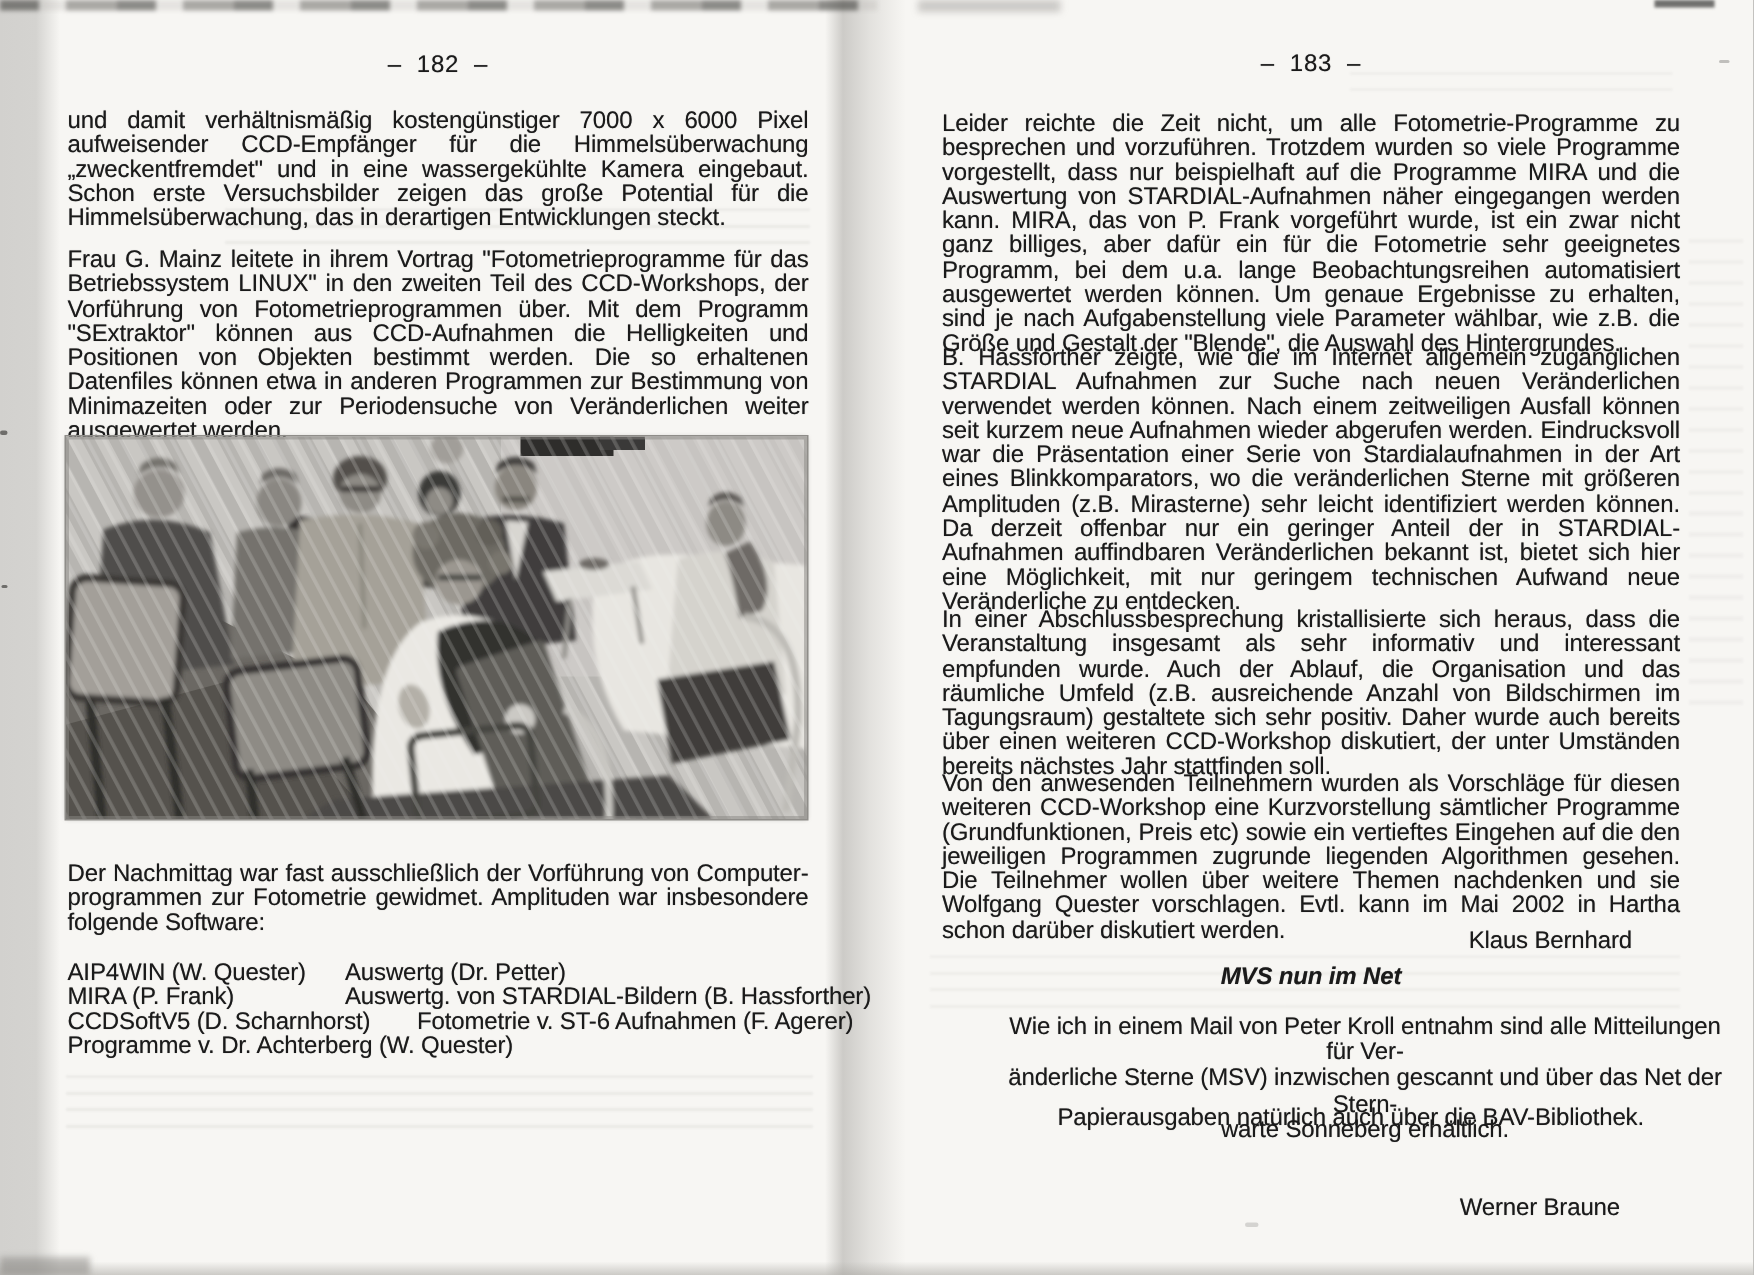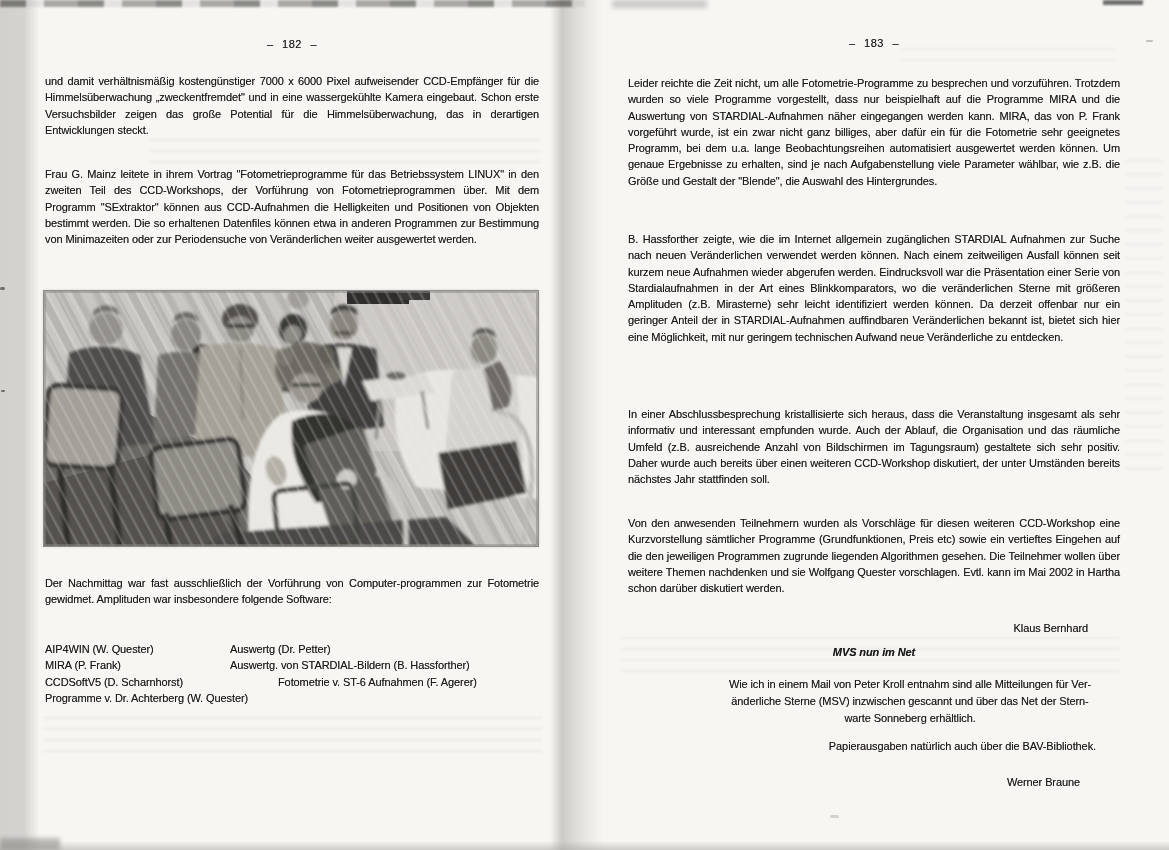--- a/index.html
+++ b/index.html
@@ -23,21 +23,21 @@
     background:rgba(40,40,38,.65);filter:blur(1px);}
   .bottom-band{position:absolute;left:0;top:841px;width:1169px;height:9px;
     background:linear-gradient(180deg,rgba(165,163,158,0),rgba(168,166,161,.55));}
   .bottom-corner{position:absolute;left:0;top:838px;width:60px;height:12px;
     background:rgba(130,128,124,.5);filter:blur(2px);}
   .speck{position:absolute;background:#6f6e6b;border-radius:2px;filter:blur(.4px);}
   .bleed{position:absolute;opacity:.55;filter:blur(.8px);
     background:repeating-linear-gradient(180deg,rgba(108,107,102,.17) 0 2px,rgba(108,107,102,0) 2px 11px);}
   .bleed.v{background:repeating-linear-gradient(0deg,rgba(115,113,108,.12) 0 3px,rgba(115,113,108,0) 3px 14px);}
   
-  .tb{position:absolute;font-size:11px;line-height:16.3px;letter-spacing:-.1px;
+  .tb{position:absolute;font-size:16px;line-height:16.3px;letter-spacing:-.1px;
     text-align:justify;text-shadow:0 0 .5px rgba(20,20,20,.55);}
   .center{text-align:center;}
   .right{text-align:right;}
   .bold{font-weight:bold;font-style:italic;}
   .pagenum{word-spacing:5px;letter-spacing:.5px;}
   
   .sw-row{position:relative;height:16.3px;white-space:nowrap;text-align:left;}
   .sw-c2{position:absolute;left:185px;top:0;}
   .sw-row.r3 .sw-c2{left:233px;}
   
@@ -210,16 +210,16 @@
     <div class="tb right" style="left:628px;top:620px;width:460px;">Klaus Bernhard</div>
 
     <div class="tb center bold" style="left:628px;top:644px;width:492px;">MVS nun im Net</div>
 
     <div class="tb" style="left:664px;top:676px;width:492px;text-align:center;line-height:17.2px;white-space:pre-line;">Wie ich in einem Mail von Peter Kroll entnahm sind alle Mitteilungen für Ver-
 änderliche Sterne (MSV) inzwischen gescannt und über das Net der Stern-
 warte Sonneberg erhältlich.</div>
 
     <div class="tb" style="left:604px;top:738px;width:492px;text-align:right;">Papierausgaben natürlich auch über die BAV-Bibliothek.</div>
 
-    <div class="tb right" style="left:628px;top:774px;width:452px;">Werner Braune</div>
+    <div class="tb right" style="left:628px;top:798px;width:452px;">Werner Braune</div>
   </div>
 
 </div>
 
 </body></html>

